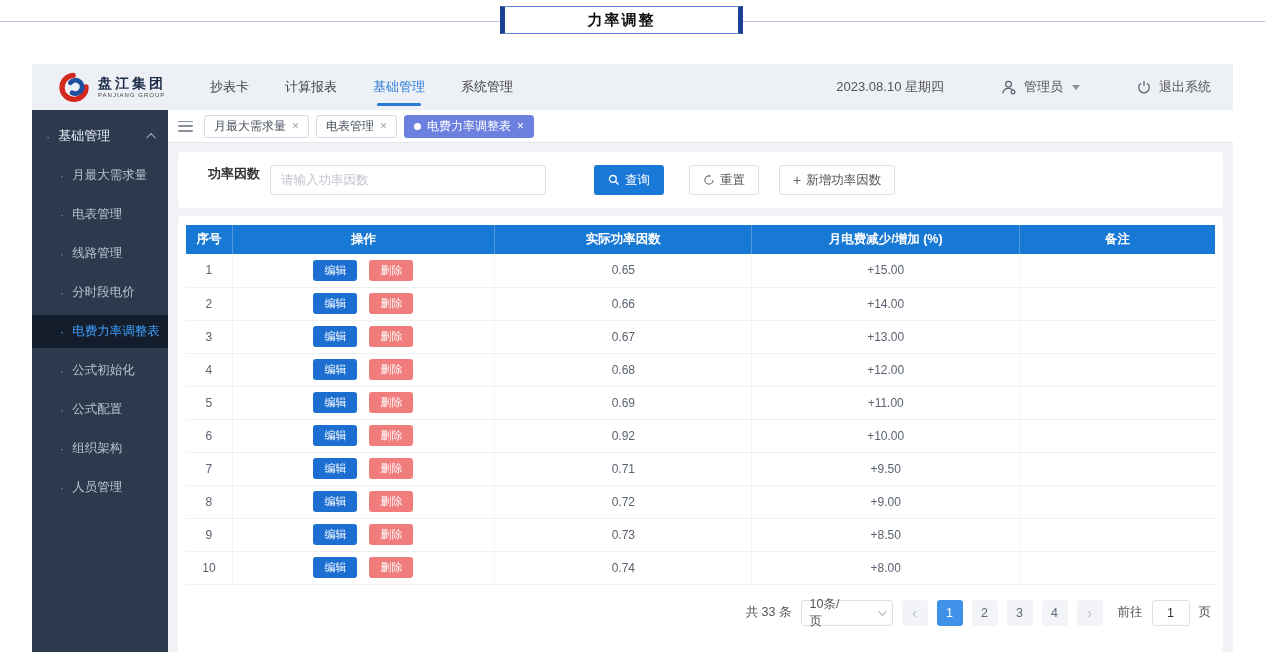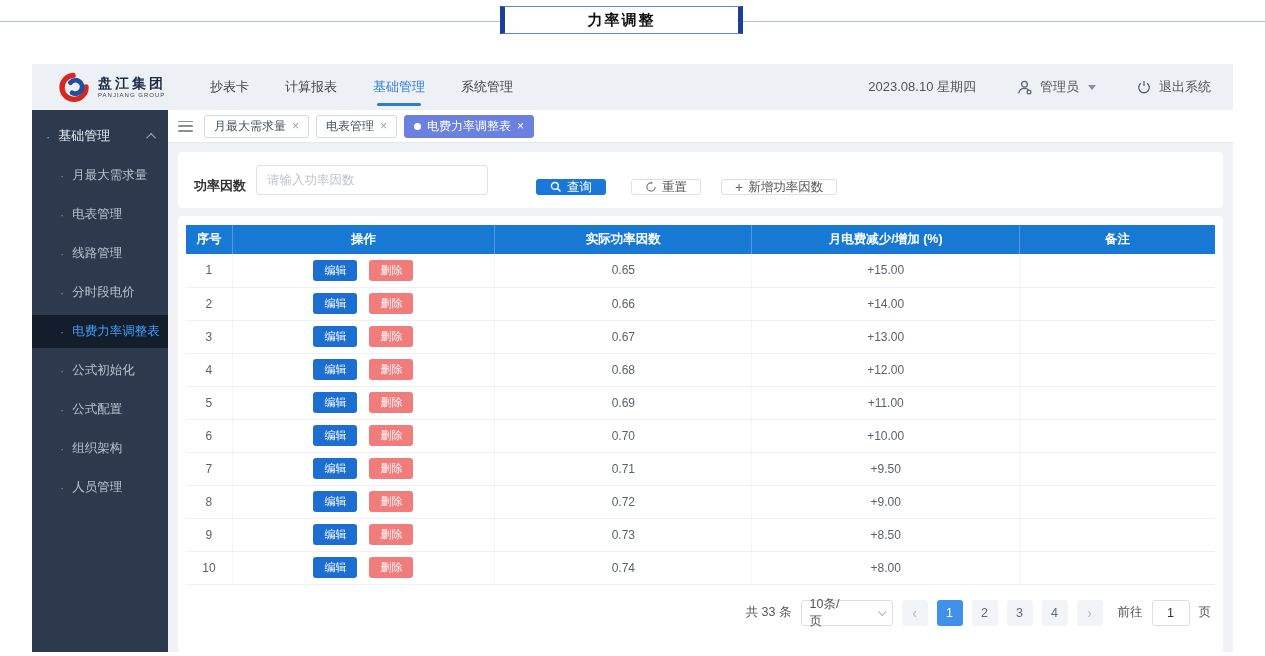--- a/index.html
+++ b/index.html
@@ -19,21 +19,21 @@
 
   
   .app-header { height:46px; background:#edf0f5; display:flex; align-items:center; padding:0 22px 0 26px; }
   .logo { display:flex; align-items:center; gap:8px; }
   .logo-text .t1 { font-size:14px; font-weight:bold; color:#1d2b4a; letter-spacing:3px; line-height:14px; }
   .logo-text .t2 { font-size:6px; color:#444; letter-spacing:1px; margin-top:2px; }
   .main-nav { display:flex; align-items:center; gap:36px; margin-left:44px; height:100%; }
   .nav-item { position:relative; font-size:13px; color:#444; height:100%; display:flex; align-items:center; cursor:pointer; }
   .nav-item.active .nav-label { color:#2b7cd8; }
   .nav-item.active::after { content:""; position:absolute; left:50%; transform:translateX(-50%); bottom:4px; width:44px; height:3px; border-radius:2px; background:#2b7cd8; }
-  .header-right { margin-left:auto; display:flex; align-items:center; gap:40px; font-size:13px; color:#555; }
+  .header-right { margin-left:auto; display:flex; align-items:center; gap:56px; font-size:13px; color:#555; }
   .hdr-group { display:flex; align-items:center; gap:7px; cursor:pointer; }
   .caret-down { display:inline-block; width:0; height:0; border-left:4px solid transparent; border-right:4px solid transparent; border-top:5px solid #8a8f99; margin-left:2px; }
 
   
   .app-body { display:flex; height:542px; }
 
   
   .sidebar { width:136px; background:#2d3a4e; flex-shrink:0; padding-top:6px; }
   .side-group { display:flex; align-items:center; padding:11px 12px 11px 14px; color:#e8edf4; font-size:13px; cursor:pointer; }
   .side-group .dot { color:#9aa6b5; margin-right:8px; font-size:13px; }
@@ -51,25 +51,25 @@
   .list-icon i { display:block; height:1.5px; background:#8a909b; border-radius:1px; }
   .tab { height:23px; display:flex; align-items:center; gap:6px; padding:0 9px; border:1px solid #d6dae2; border-radius:3px; background:#fff; font-size:12px; color:#4a5260; cursor:pointer; }
   .tab .tab-close { font-size:12px; color:#9aa0ab; cursor:pointer; }
   .tab.active { background:#6c80e0; border-color:#6c80e0; color:#fff; }
   .tab.active .tab-close { color:#fff; }
   .tab.active .tab-dot { width:7px; height:7px; border-radius:50%; background:#fff; display:inline-block; }
   .tab-dot { display:none; }
   .tab.active .tab-dot { display:inline-block; }
 
   
-  .filter-card { margin:9px 10px 0 10px; background:#fff; border-radius:4px; padding:13px 16px; display:flex; align-items:flex-end; flex-shrink:0; }
+  .filter-card { margin:9px 10px 0 10px; background:#fff; border-radius:4px; padding:13px 30px; display:flex; align-items:flex-start; flex-shrink:0; }
   .filter-label { font-size:13px; font-weight:bold; color:#333; margin-right:10px; }
-  .filter-input { width:232px; height:30px; border:1px solid #dcdfe6; border-radius:3px; padding:0 10px; font-size:12.5px; color:#333; outline:none; font-family:inherit; }
+  .filter-input { width:276px; height:30px; border:1px solid #dcdfe6; border-radius:3px; padding:0 10px; font-size:12.5px; color:#333; outline:none; font-family:inherit; }
   .filter-input::placeholder { color:#c0c4cc; }
-  .btn { height:16px; border-radius:3px; font-size:12.5px; display:inline-flex; align-items:center; gap:5px; padding:0 13px; cursor:pointer; border:1px solid transparent; font-family:inherit; }
+  .btn { height:30px; border-radius:3px; font-size:12.5px; display:inline-flex; align-items:center; gap:5px; padding:0 13px; cursor:pointer; border:1px solid transparent; font-family:inherit; }
   .btn-primary { background:#1a78d8; color:#fff; }
   .btn-plain { background:#fff; border-color:#dcdfe6; color:#555; }
   .btn-search { margin-left:48px; }
   .btn-reset { margin-left:25px; }
   .btn-add { margin-left:20px; }
 
   
   .table-card { margin:8px 10px 0 10px; background:#fff; border-radius:4px; padding:9px 8px 14px 8px; flex:1; display:flex; flex-direction:column; }
   table { width:100%; border-collapse:collapse; table-layout:fixed; }
   thead th { background:#1779d4; color:#fff; font-size:12.5px; font-weight:bold; height:29px; text-align:center; border-right:1px solid rgba(255,255,255,.25);margin-top:33px; }
@@ -342,21 +342,21 @@
             <td class="c-remark"></td>
           </tr>
               <tr>
             <td class="c-seq">6</td>
             <td>
               <span class="op-cell">
                 <button class="mini-btn mini-edit">编辑</button>
                 <button class="mini-btn mini-del">删除</button>
               </span>
             </td>
-            <td class="c-factor">0.70</td>
+            <td class="c-factor">0.92</td>
             <td class="c-adjust">+10.00</td>
             <td class="c-remark"></td>
           </tr>
               <tr>
             <td class="c-seq">7</td>
             <td>
               <span class="op-cell">
                 <button class="mini-btn mini-edit">编辑</button>
                 <button class="mini-btn mini-del">删除</button>
               </span>

